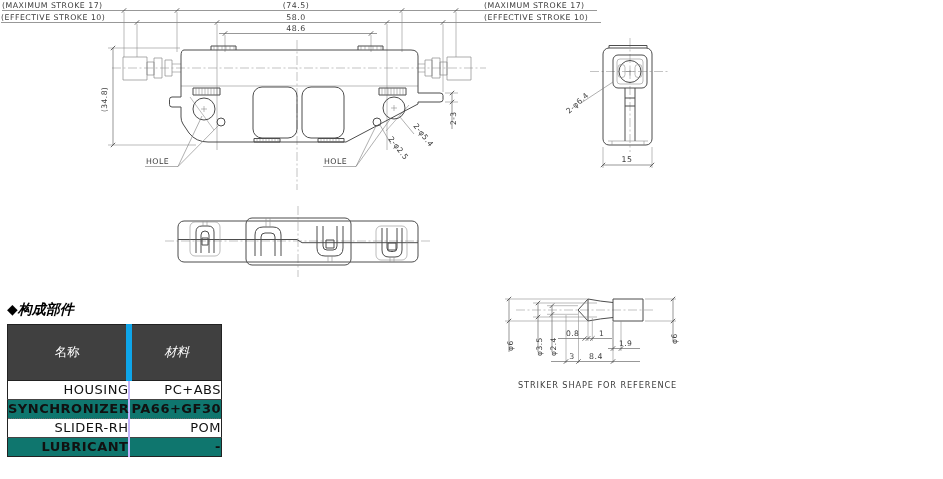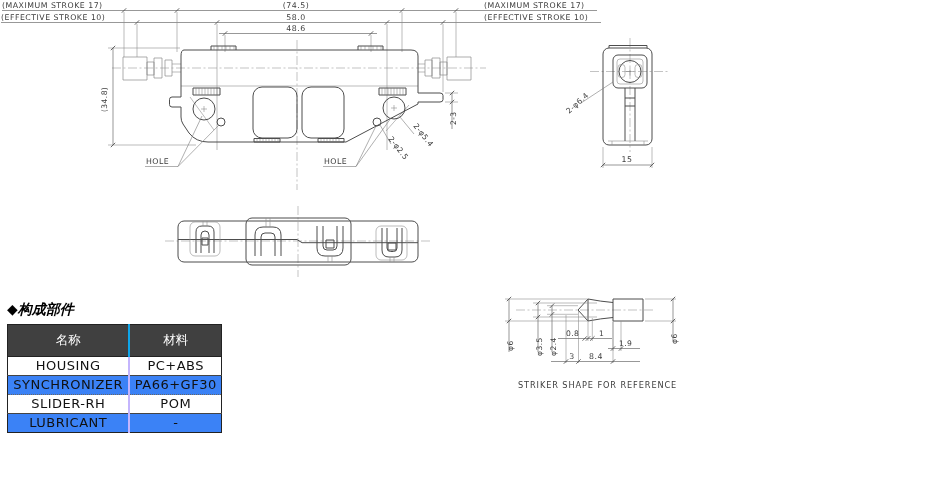--- a/index.html
+++ b/index.html
@@ -18,27 +18,27 @@
   text.dimc{font-size:7.8px;fill:#3d3d3d;letter-spacing:0.5px;text-anchor:middle;}
   text.lbl{font-size:7.8px;fill:#3d3d3d;letter-spacing:0.5px;}
   text.cap{font-size:8.2px;fill:#3d3d3d;letter-spacing:0.9px;}
 
   .parts{position:absolute;left:7px;top:301px;width:215px;}
   .parts h3{margin:0 0 5px 0;font-size:14px;font-weight:bold;color:#000;
             font-family:"DejaVu Sans",sans-serif;font-style:italic;}
   .parts table{border-collapse:collapse;width:100%;table-layout:fixed;
                font-size:13px;color:#111;text-align:center;border:1.5px solid #222;}
   .parts th{background:#404040;color:#fff;font-weight:normal;font-size:12.5px;
-            padding:7px 0;border-bottom:1.5px solid #222;}
-  .parts th+th{border-left:2px solid #0ea5e9;}
-  .parts td{padding:1px 0;line-height:16px;letter-spacing:0.5px;}
+            padding:19px 0;border-bottom:1.5px solid #222;}
+  .parts th+th{border-left:6px solid #0ea5e9;font-style:italic;}
+  .parts td{padding:1px 0;line-height:16px;letter-spacing:0.5px;text-align:right;}
   .parts td+td{border-left:2px solid #c4b5fd;}
   .parts tr.sep-solid td{border-bottom:1px solid #444;}
   .parts tr.sep-dot td{border-bottom:1px dotted #666;}
-  .parts tr.alt td{background:#3b82f6;}
+  .parts tr.alt td{background:#0f766e;font-weight:bold;}
 </style>
 </head>
 <body>
 
 <div id="stage">
 
 <svg id="drawing" width="943" height="479" viewBox="0 0 943 479">
 
   <g>
 

